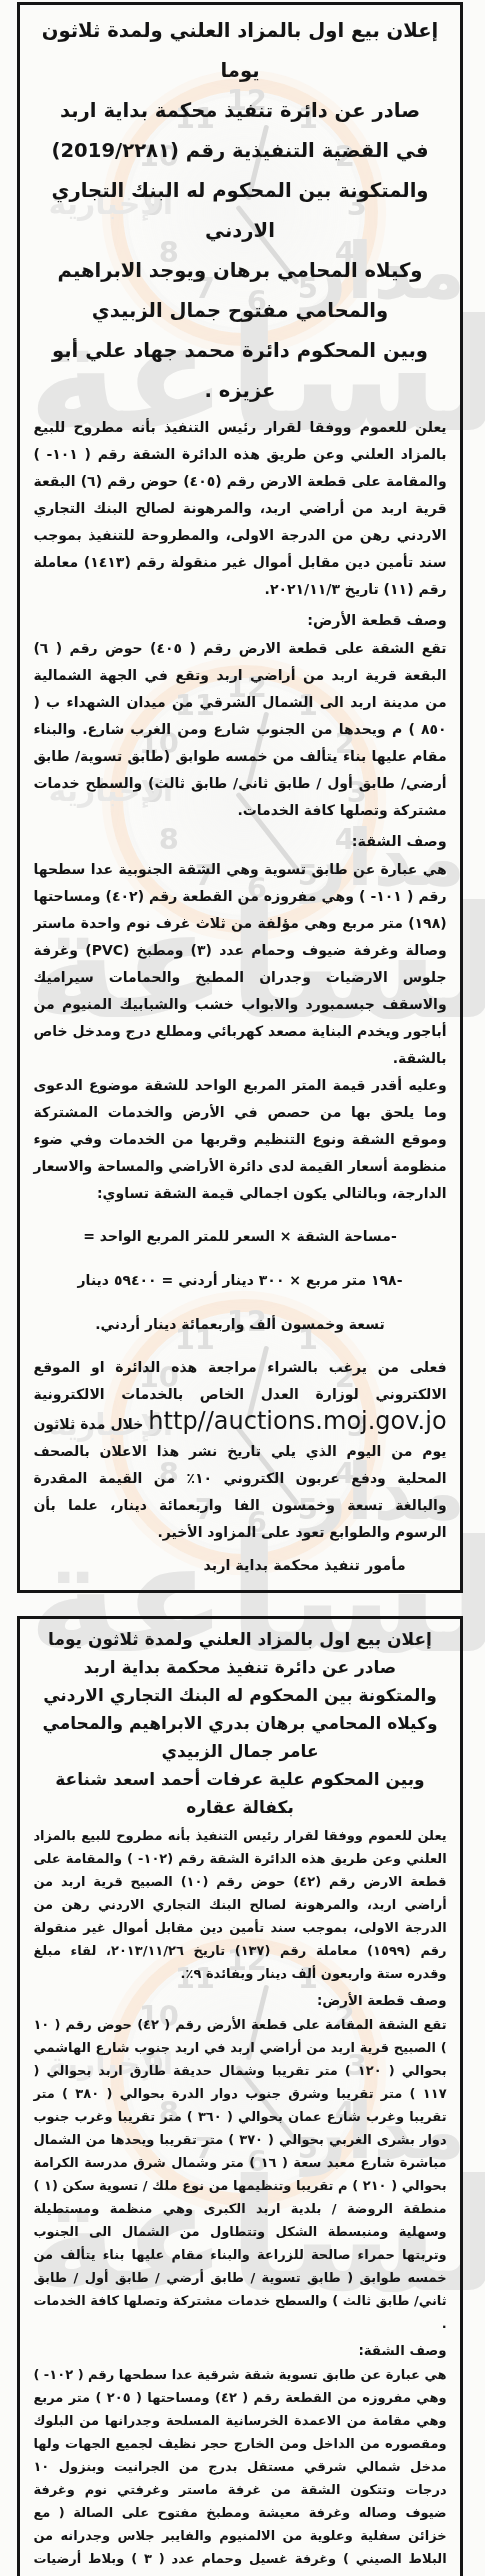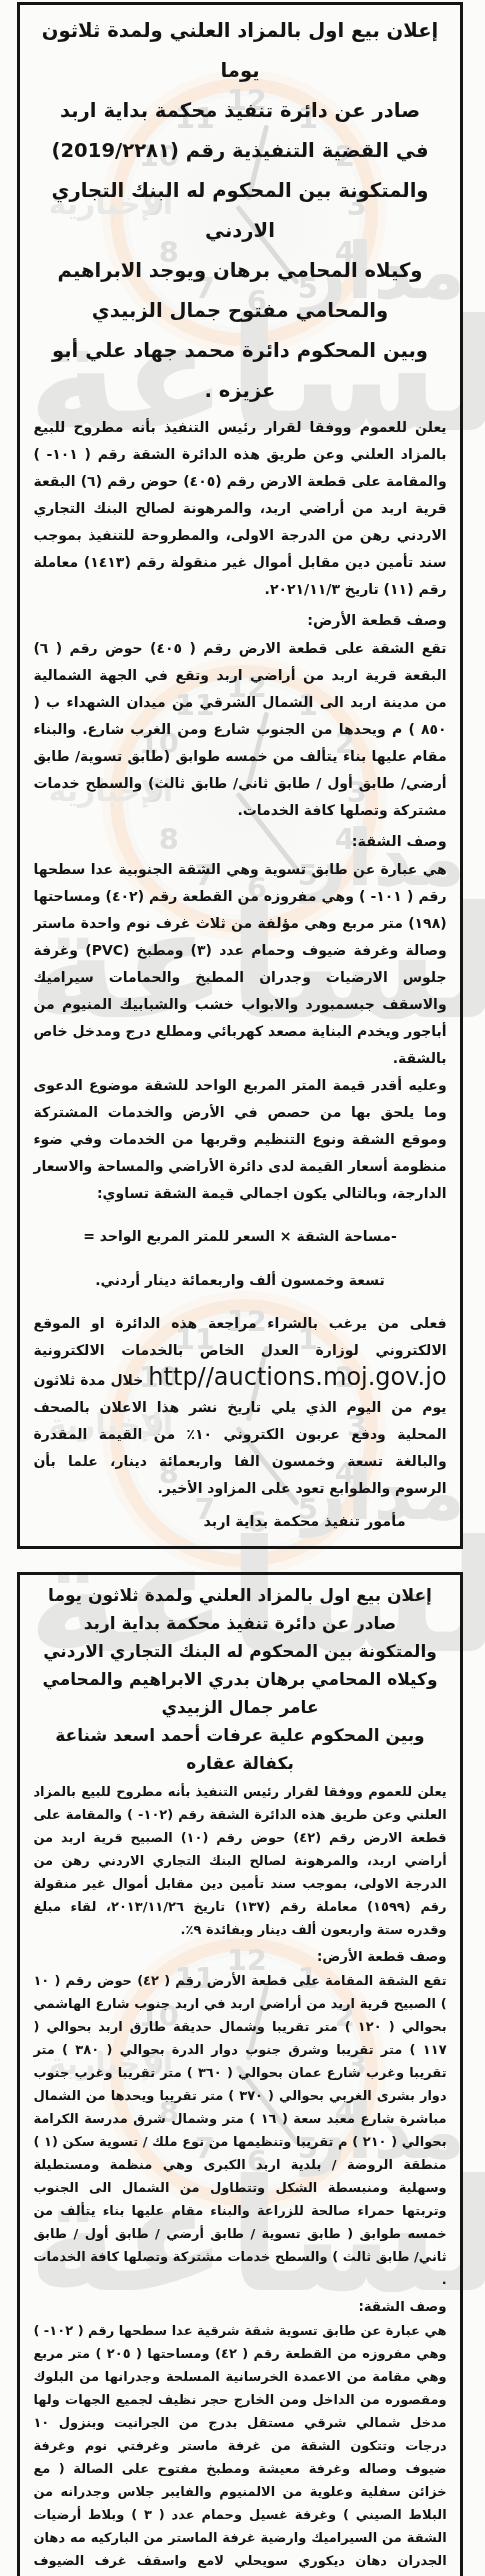--- a/index.html
+++ b/index.html
@@ -152,20 +152,21 @@
       <div class="tl">والمحامي مفتوح جمال الزبيدي</div>
       <div class="tl">وبين المحكوم دائرة محمد جهاد علي أبو عزيزه .</div>
     </div>
     <p class="b mt">يعلن للعموم ووفقا لقرار رئيس التنفيذ بأنه مطروح للبيع بالمزاد العلني وعن طريق هذه الدائرة الشقة رقم ( ١٠١- ) والمقامة على قطعة الارض رقم (٤٠٥) حوض رقم (٦) البقعة قرية اربد من أراضي اربد، والمرهونة لصالح البنك التجاري الاردني رهن من الدرجة الاولى، والمطروحة للتنفيذ بموجب سند تأمين دين مقابل أموال غير منقولة رقم (١٤١٣) معاملة رقم (١١) تاريخ ٢٠٢١/١١/٣.</p>
     <p class="h">وصف قطعة الأرض:</p>
     <p class="b">تقع الشقة على قطعة الارض رقم ( ٤٠٥) حوض رقم ( ٦) البقعة قرية اربد من أراضي اربد وتقع في الجهة الشمالية من مدينة اربد الى الشمال الشرقي من ميدان الشهداء ب ( ٨٥٠ ) م ويحدها من الجنوب شارع ومن الغرب شارع. والبناء مقام عليها بناء يتألف من خمسه طوابق (طابق تسوية/ طابق أرضي/ طابق أول / طابق ثاني/ طابق ثالث) والسطح خدمات مشتركة وتصلها كافة الخدمات.</p>
     <p class="h">وصف الشقة:</p>
     <p class="b">هي عبارة عن طابق تسوية وهي الشقة الجنوبية عدا سطحها رقم ( ١٠١- ) وهي مفروزه من القطعة رقم (٤٠٢) ومساحتها (١٩٨) متر مربع وهي مؤلفة من ثلاث غرف نوم واحدة ماستر وصالة وغرفة ضيوف وحمام عدد (٣) ومطبخ (PVC) وغرفة جلوس الارضيات وجدران المطبخ والحمامات سيراميك والاسقف جبسمبورد والابواب خشب والشبابيك المنيوم من أباجور ويخدم البناية مصعد كهربائي ومطلع درج ومدخل خاص بالشقة.</p>
     <p class="b">وعليه أقدر قيمة المتر المربع الواحد للشقة موضوع الدعوى وما يلحق بها من حصص في الأرض والخدمات المشتركة وموقع الشقة ونوع التنظيم وقربها من الخدمات وفي ضوء منظومة أسعار القيمة لدى دائرة الأراضي والمساحة والاسعار الدارجة، وبالتالي يكون اجمالي قيمة الشقة تساوي:</p>
     <p class="eq">-مساحة الشقة × السعر للمتر المربع الواحد =</p>
+    <p class="eq">-١٩٨ متر مربع × ٣٠٠ دينار أردني = ٥٩٤٠٠ دينار</p>
     <p class="eq">تسعة وخمسون ألف واربعمائة دينار أردني.</p>
     <p class="b"><span>فعلى من يرغب بالشراء مراجعة هذه الدائرة او الموقع الالكتروني لوزارة العدل الخاص بالخدمات الالكترونية</span> <span class="url url-1" dir="ltr">http//auctions.moj.gov.jo</span> <span>خلال مدة ثلاثون يوم من اليوم الذي يلي تاريخ نشر هذا الاعلان بالصحف المحلية ودفع عربون الكتروني ١٠٪ من القيمة المقدرة والبالغة تسعة وخمسون الفا واربعمائة دينار، علما بأن الرسوم والطوابع تعود على المزاود الأخير.</span></p>
     <p class="sig">مأمور تنفيذ محكمة بداية اربد</p>
   </section>
 
   <section class="ad ad2">
     <div>
       <div class="tl">إعلان بيع اول بالمزاد العلني ولمدة ثلاثون يوما</div>
       <div class="tl">صادر عن دائرة تنفيذ محكمة بداية اربد</div>
       <div class="tl">والمتكونة بين المحكوم له البنك التجاري الاردني</div>

